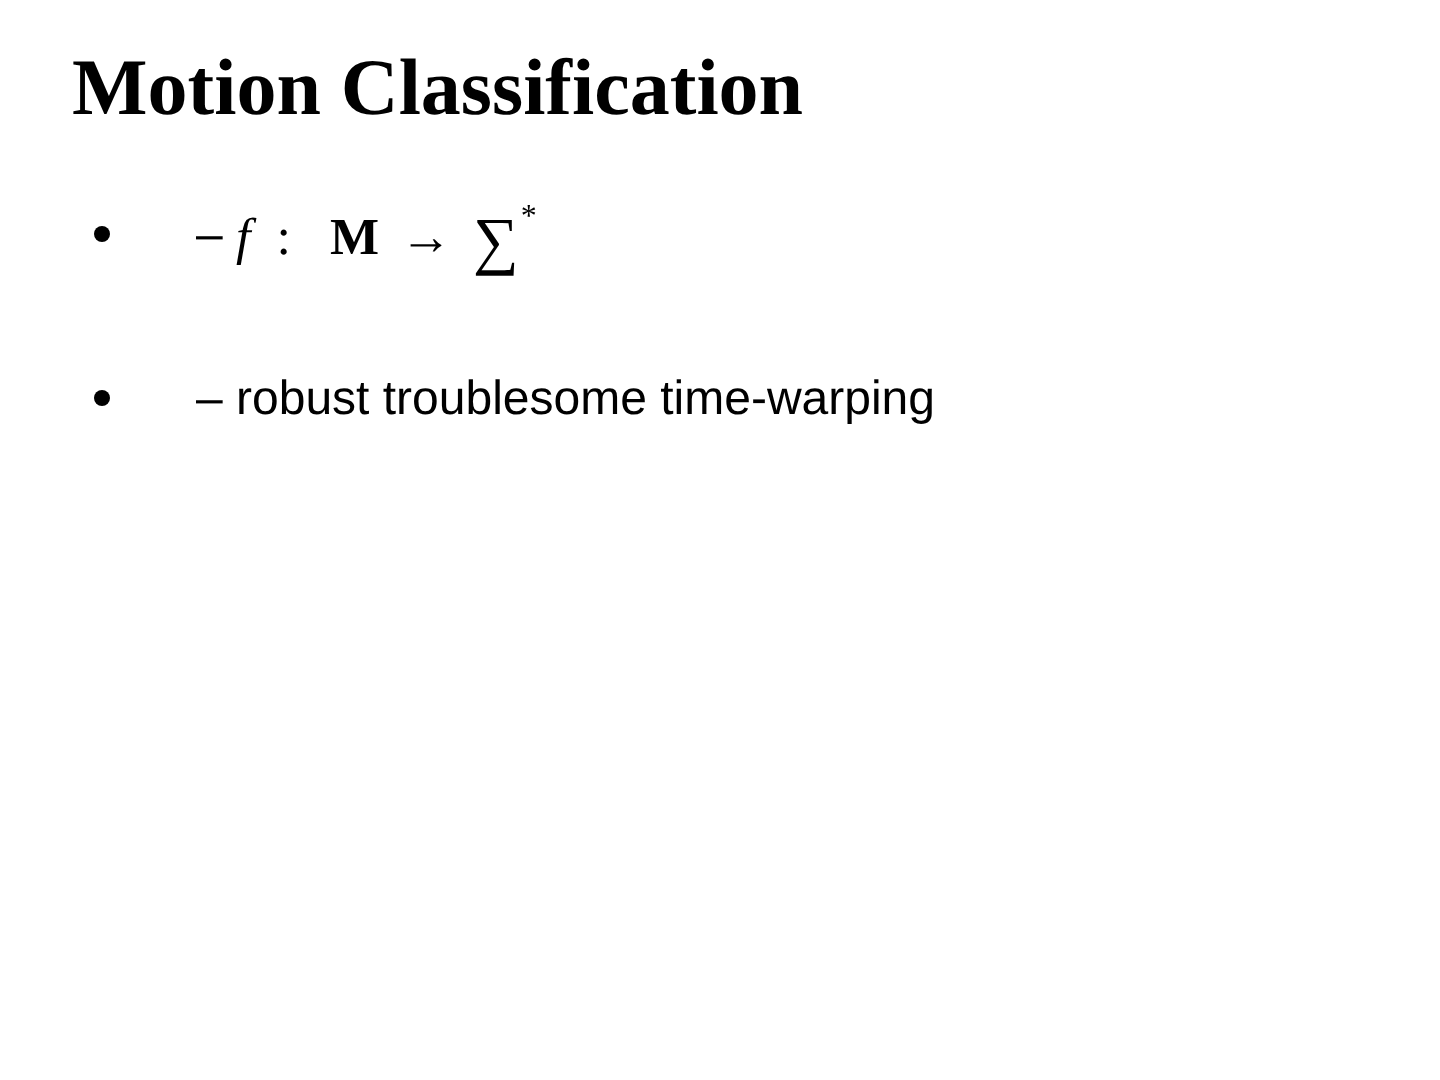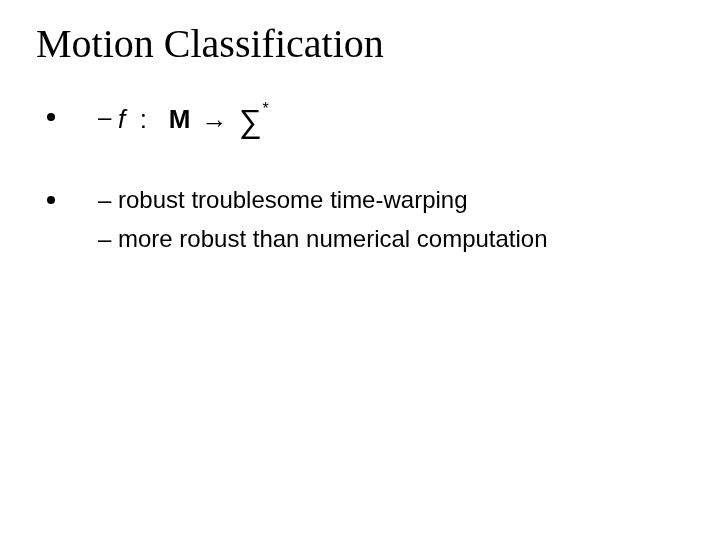--- a/index.html
+++ b/index.html
@@ -13,21 +13,21 @@
   }
   .slide {
     box-sizing: border-box;
     width: 720px;
     height: 540px;
     padding: 18px 36px 24px 36px;
     position: relative;
   }
   .title {
     font-family: "Comic Sans MS", "Comic Sans", cursive;
-    font-weight: 400;
+    font-weight: 700;
     font-size: 40px;
     line-height: 1.1;
     margin: 4px 0 28px 0;
   }
   ul.l1 {
     list-style: disc;
     margin: 0 0 0 8px;
     padding-left: 26px;
   }
   ul.l1 > li {
@@ -48,21 +48,21 @@
   ul.l2 > li::before {
     content: "– ";
   }
   .spacer {
     height: 38px;
   }
   
   .formula {
     display: inline-block;
     vertical-align: middle;
-    font-family: Liberation Sans, sans-serif;
+    font-family: Liberation Serif, serif;
     font-size: 26px;
     line-height: 1;
   }
   .formula .f-ital { font-style: italic; }
   .formula .f-bold { font-weight: 700; }
   .formula .sigma {
     font-size: 32px;
     display: inline-block;
     vertical-align: -4px;
   }
@@ -99,18 +99,17 @@
       </ul>
     </li>
   </ul>
 
   <div class="spacer"></div>
 
   <ul class="l1">
     <li>
       <ul class="l2">
         <li><span>robust troublesome time-warping</span></li>
-        <li><span>more robust than numerical computation</span></li>
       </ul>
     </li>
   </ul>
 
 </div>
 
 </body></html>

